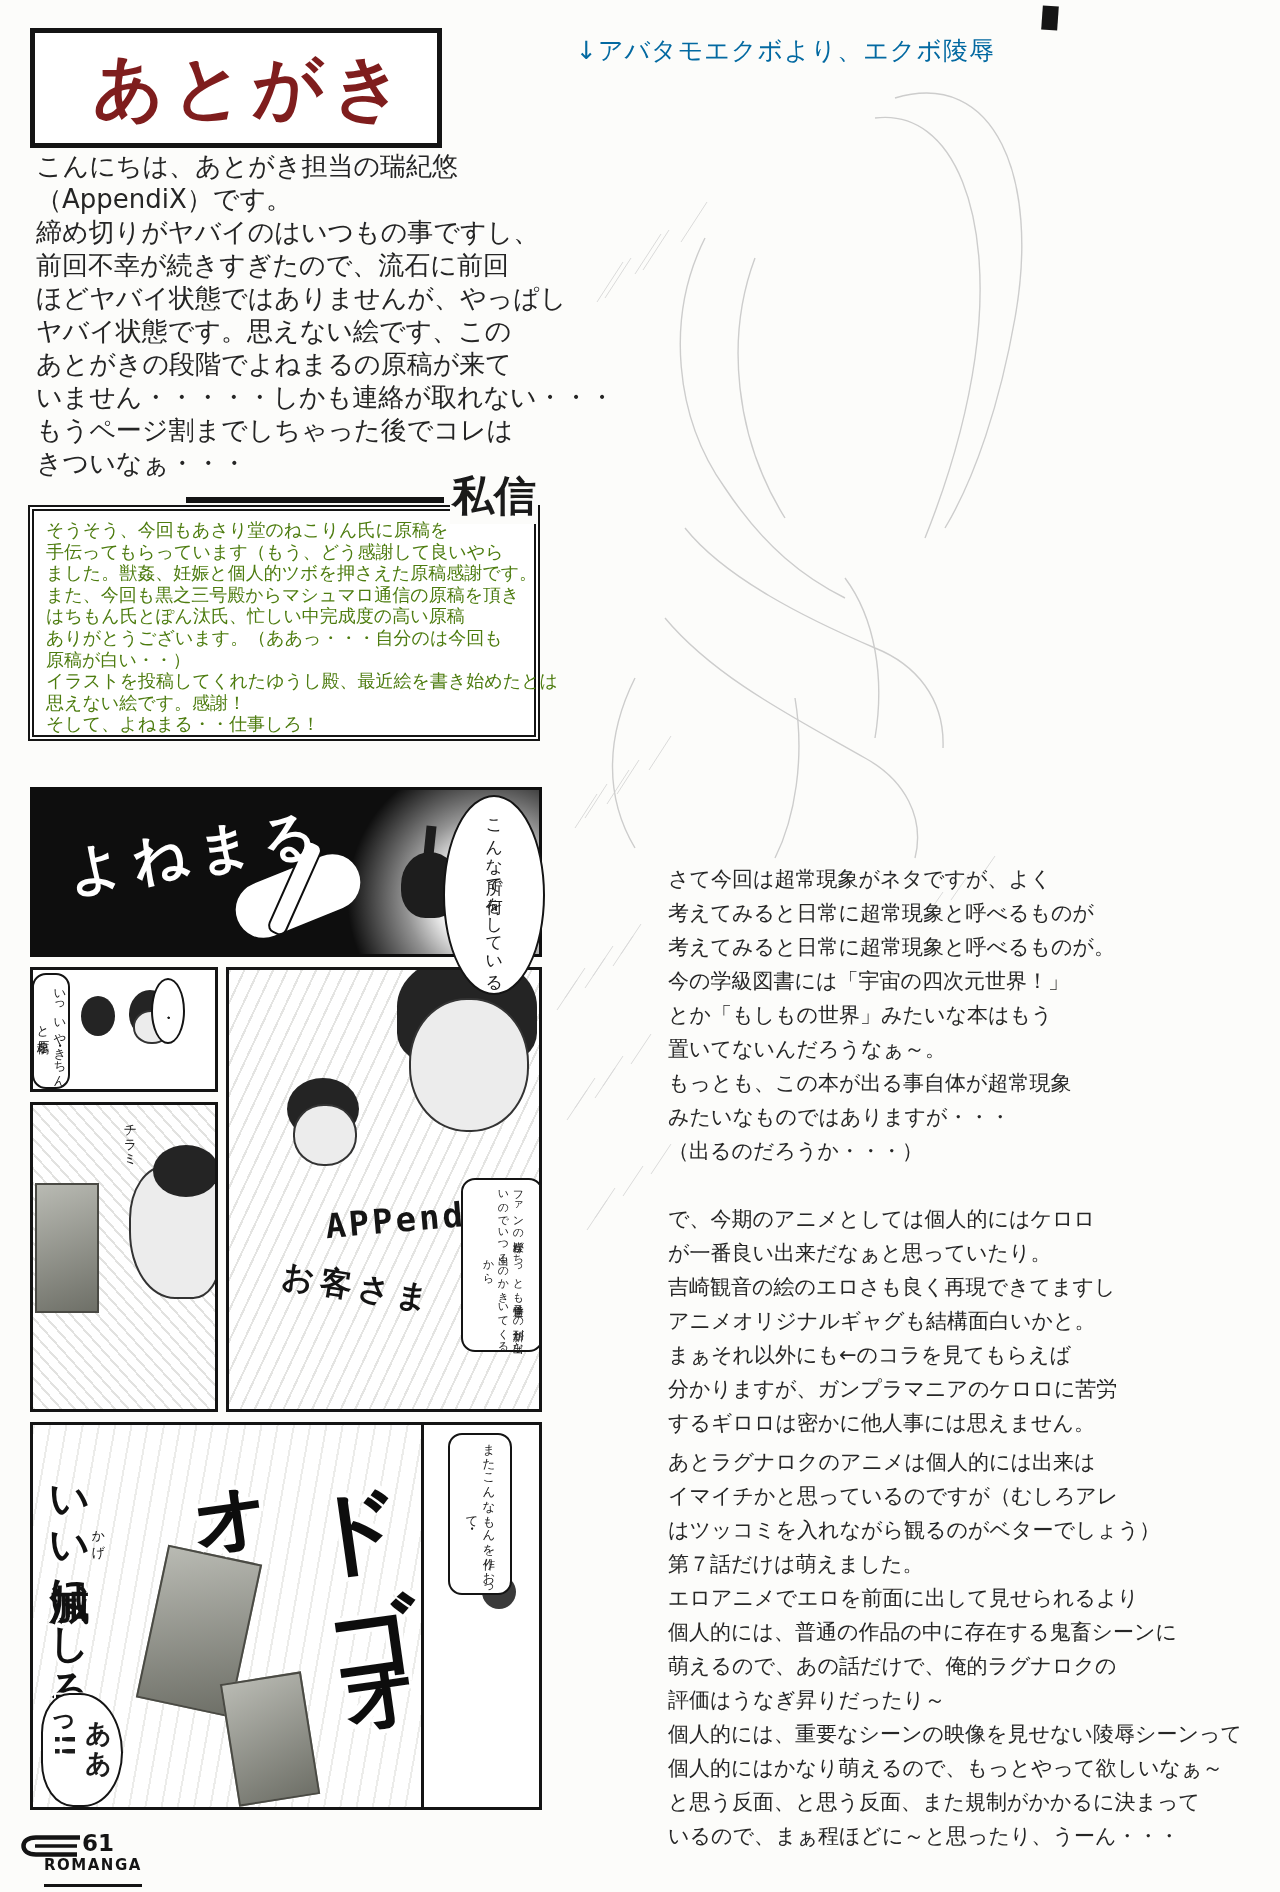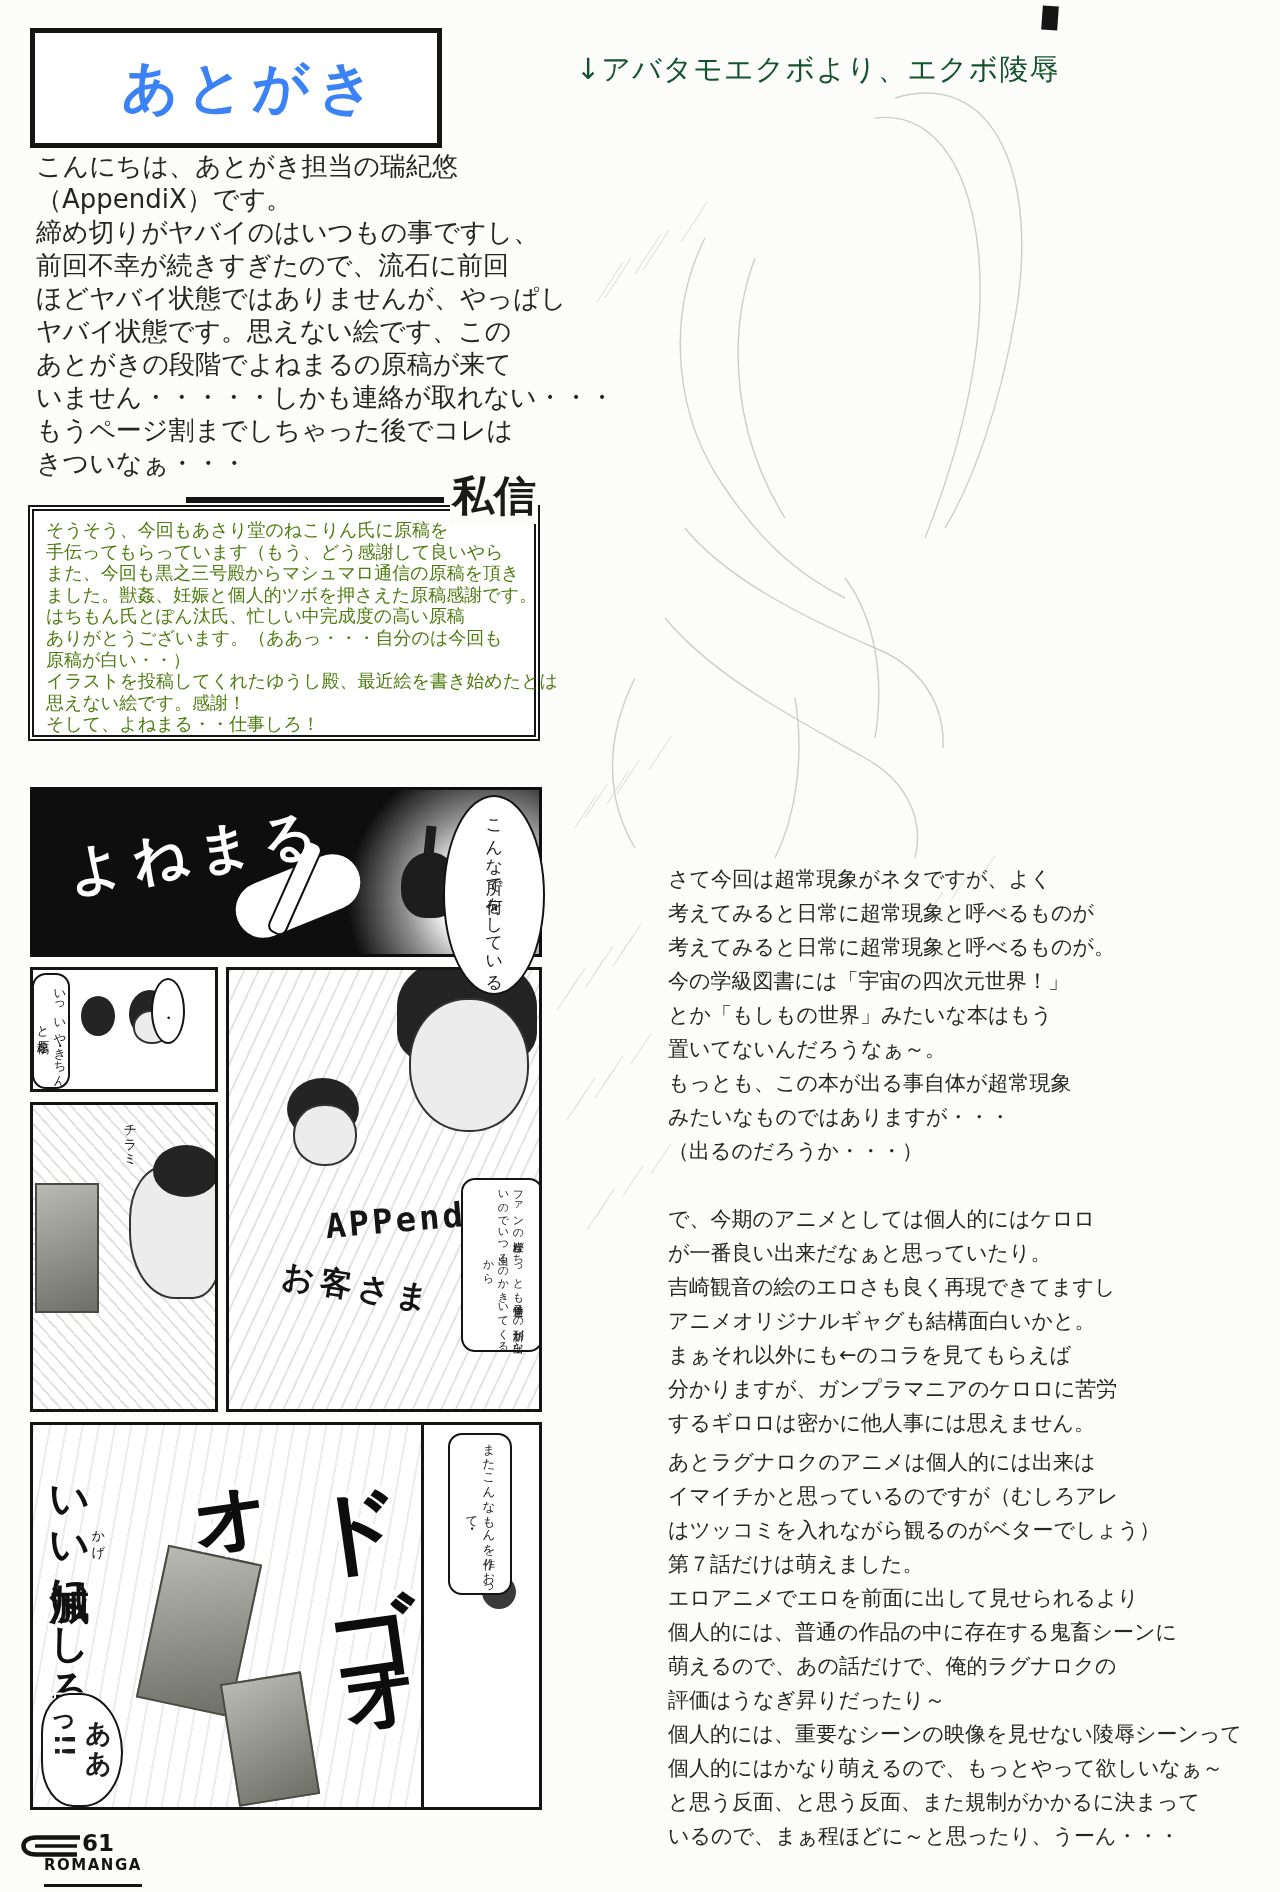--- a/index.html
+++ b/index.html
@@ -4,33 +4,33 @@
 <style>
   html,body{margin:0;padding:0;background:#e8e8e4;}
   .page{position:relative;width:1280px;height:1892px;background:#fcfcfa;overflow:hidden;
         font-family:"DejaVu Sans",sans-serif;color:#1c1c1c;margin:0 auto;}
   .abs{position:absolute;}
   .nowrap{white-space:nowrap;}
 
   
   .title-box{left:30px;top:28px;width:402px;height:110px;border:5px solid #141414;
              display:flex;align-items:center;justify-content:center;background:#fff;}
-  .title-box .ttl{font-family:"DejaVu Serif",serif;font-weight:bold;font-size:56px;letter-spacing:8px;color:#3b82f6;margin-left:32px;}
+  .title-box .ttl{font-family:"DejaVu Serif",serif;font-weight:bold;font-size:70px;letter-spacing:8px;color:#7f1d1d;margin-left:32px;}
 
   
   .t-line{white-space:nowrap;}
   .intro-col{left:36px;top:150px;width:520px;font-size:26px;line-height:33px;color:#252525;}
   .pm-rule{left:186px;top:497px;width:258px;height:6px;background:#141414;}
   .pm-label{left:450px;top:468px;font-size:42px;font-weight:bold;background:#fcfcfa;padding:0 2px;z-index:4;color:#1a1a1a;}
   .pm-box{left:28px;top:505px;width:512px;height:236px;border:6px double #141414;background:#fff;
           padding:8px 0 0 12px;box-sizing:border-box;}
   .pm-box .pm-lines{font-size:18px;line-height:21.6px;color:#4d7c0f;}
 
   
-  .sketch-caption{left:576px;top:50px;width:480px;font-size:29px;letter-spacing:1px;color:#14532d;}
+  .sketch-caption{left:576px;top:34px;width:480px;font-size:25px;letter-spacing:1px;color:#0369a1;}
   .sketch-svg{left:545px;top:58px;}
 
   
   .col-p{left:668px;width:500px;font-size:21px;line-height:34px;color:#262626;}
   .p1{top:862px;}
   .p2{top:1202px;}
   .p3{top:1445px;}
 
   
   .manga{left:30px;top:787px;width:512px;height:1023px;}
@@ -112,22 +112,22 @@
       <div class="t-line">もうページ割までしちゃった後でコレは</div>
       <div class="t-line">きついなぁ・・・</div>
     </div>
 
   <div class="abs pm-rule"></div>
   <div class="abs pm-label">私信</div>
   <div class="abs pm-box">
     <div class="pm-lines">
         <div class="t-line">そうそう、今回もあさり堂のねこりん氏に原稿を</div>
         <div class="t-line">手伝ってもらっています（もう、どう感謝して良いやら</div>
+        <div class="t-line">ました。獣姦、妊娠と個人的ツボを押さえた原稿感謝です。</div>
         <div class="t-line">また、今回も黒之三号殿からマシュマロ通信の原稿を頂き</div>
-        <div class="t-line">ました。獣姦、妊娠と個人的ツボを押さえた原稿感謝です。</div>
         <div class="t-line">はちもん氏とぽん汰氏、忙しい中完成度の高い原稿</div>
         <div class="t-line">ありがとうございます。（ああっ・・・自分のは今回も</div>
         <div class="t-line">原稿が白い・・）</div>
         <div class="t-line">イラストを投稿してくれたゆうし殿、最近絵を書き始めたとは</div>
         <div class="t-line">思えない絵です。感謝！</div>
         <div class="t-line">そして、よねまる・・仕事しろ！</div>
       </div>
   </div>
 
   <div class="abs sketch-caption nowrap">↓アバタモエクボより、エクボ陵辱</div>

